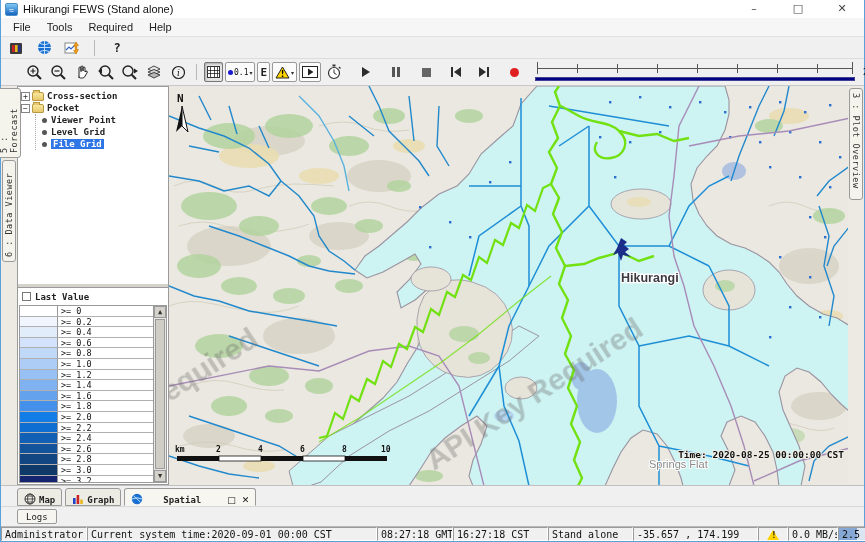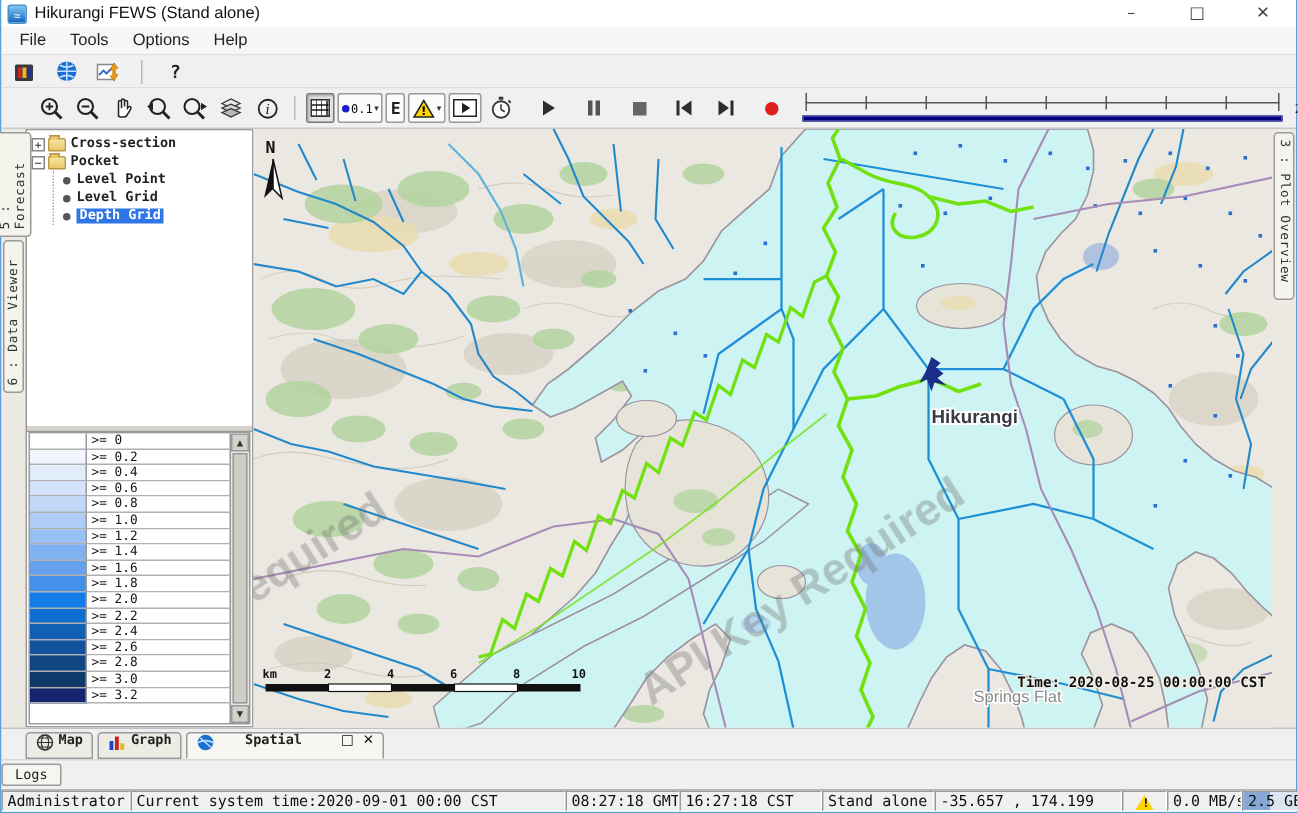--- a/index.html
+++ b/index.html
@@ -76,24 +76,24 @@
   .llb { flex:1 1 auto; font-size:8.5px; line-height:10px; color:#111; padding-left:3px; border-bottom:1px solid #b0b0b0; background:#fff; white-space:nowrap; }
   .legscroll { width:13px; background:#e8e8e8; border-left:1px solid #9a9a9a; display:flex; flex-direction:column; flex:0 0 auto; }
   .sarrow { height:12px; background:#d4d2ca; border:1px solid #9a9a9a; font-size:7px; text-align:center; line-height:10px; color:#333; flex:0 0 auto; }
   .sthumb { flex:1 1 auto; background:#cfcdc5; border:1px solid #9a9a9a; margin:1px 1px; }
 
   .mapwrap { flex:1 1 auto; position:relative; overflow:hidden; background:#eae8e0; }
   .mapwrap svg { display:block; }
 
   
   .bottomtabs { height:21px; background:#f0f0f0; border-top:1px solid #c0c0c0; display:flex; align-items:flex-end; padding-left:16px; gap:3px; flex:0 0 auto; }
-  .btab { height:18px; display:flex; align-items:flex-start; gap:3px; padding:0 6px; border:1px solid #9a9a9a; border-radius:3px 3px 0 0; background:#ecebe4; font-size:9px; font-weight:bold; color:#222; }
+  .btab { height:18px; display:flex; align-items:flex-end; gap:3px; padding:0 6px; border:1px solid #9a9a9a; border-radius:3px 3px 0 0; background:#ecebe4; font-size:9px; font-weight:bold; color:#222; }
   .btab.active { background:#f7f6f0; border-bottom-color:#f7f6f0;gap:20px; }
   .paneglyphs { display:flex; gap:6px; margin-left:6px; font-size:9px; color:#111; font-family:"DejaVu Sans", sans-serif; }
-  .logsrow { height:20px; background:#f0f0f0; display:flex; align-items:center; border-top:1px solid #d8d8d8; flex:0 0 auto; }
+  .logsrow { height:20px; background:#f0f0f0; display:flex; align-items:center; padding-left:16px; border-top:1px solid #d8d8d8; flex:0 0 auto; }
   .logsbtn { height:15px; padding:0 8px; border:1px solid #9a9a9a; border-radius:2px; background:#f6f5ef; font-size:9px; color:#222; display:flex; align-items:center; }
 
   .statusbar { height:15px; display:flex; background:#f0f0f0; border-top:1px solid #b8b8b8; flex:0 0 auto; }
   .scell { border:1px solid; border-color:#9a9a9a #fff #fff #9a9a9a; font-size:10px; color:#111; padding:1px 3px 0 3px; white-space:nowrap; overflow:hidden; flex:0 0 auto; }
   .scell.memcell { background:linear-gradient(to right,#86a8d4 0 42%, #dce6f2 42%); }
   .warncell { display:flex; align-items:center; justify-content:center; }
   .warn-tri { width:0; height:0; border-left:6px solid transparent; border-right:6px solid transparent; border-bottom:10px solid #ffd400; position:relative; }
   .warn-tri:after { content:"!"; position:absolute; left:-1.5px; top:1px; font-size:8px; font-weight:bold; color:#000; }
 </style>
 </head>
@@ -107,21 +107,21 @@
     <span class="wincontrols">
       <span class="winbtn">–</span>
       <span class="winbtn">□</span>
       <span class="winbtn">✕</span>
     </span>
   </div>
 
   <div class="menubar">
     <span class="menuitem">File</span>
     <span class="menuitem">Tools</span>
-    <span class="menuitem">Options</span>
+    <span class="menuitem">Required</span>
     <span class="menuitem">Help</span>
   </div>
 
   <div class="toolbar1">
     <span class="tbtn">
       <svg width="16" height="16" viewBox="0 0 16 16">
         <rect x="2" y="3" width="12" height="11" rx="1" fill="#3a3a3a"></rect>
         <rect x="4" y="5" width="2.6" height="7" fill="#cc2222"></rect>
         <rect x="7" y="5" width="2.6" height="7" fill="#e8b820"></rect>
         <rect x="10" y="5" width="2.6" height="7" fill="#24308a"></rect>
@@ -287,34 +287,38 @@
           <span>Cross-section</span>
         </div>
         <div class="trow">
           <span class="expbox">−</span>
           <span class="folder"></span>
           <span>Pocket</span>
         </div>
         <div class="childindent">
           <div class="trow">
             <span class="bullet"></span>
-            <span>Level Point</span>
+            <span>Viewer Point</span>
           </div>
           <div class="trow">
             <span class="bullet"></span>
             <span>Level Grid</span>
           </div>
           <div class="trow">
             <span class="bullet"></span>
-            <span class="tsel">Depth Grid</span>
+            <span class="tsel">File Grid</span>
           </div>
         </div>
       </div>
 
       <div class="legendbox">
+        <div class="legtitle">
+          <span class="chk"></span>
+          <span>Last Value</span>
+        </div>
         <div class="leglist">
           <div class="legrows">
             <div class="lrow">
                 <span class="lsw" style="background: rgb(255, 255, 255);"></span>
                 <span class="llb">&gt;= 0</span>
               </div>
             <div class="lrow">
                 <span class="lsw" style="background: rgb(241, 246, 254);"></span>
                 <span class="llb">&gt;= 0.2</span>
               </div>
@@ -651,21 +655,21 @@
 
   <div class="logsrow">
     <span class="logsbtn">Logs</span>
   </div>
 
   <div class="statusbar">
     <span class="scell" style="width:86px">Administrator</span>
     <span class="scell" style="width:290px">Current system time:2020-09-01 00:00 CST</span>
     <span class="scell" style="width:76px">08:27:18 GMT</span>
     <span class="scell" style="width:95px">16:27:18 CST</span>
-    <span class="scell" style="width:75px">Stand alone</span>
+    <span class="scell" style="width:85px">Stand alone</span>
     <span class="scell" style="width:125px">-35.657 , 174.199</span>
     <span class="scell warncell" style="width:30px">
         <span class="warn-tri"></span>
       </span>
     <span class="scell" style="width:50px">0.0 MB/s</span>
     <span class="scell memcell" style="width:44px">2.5 GB</span>
   </div>
 
 </div>
 

